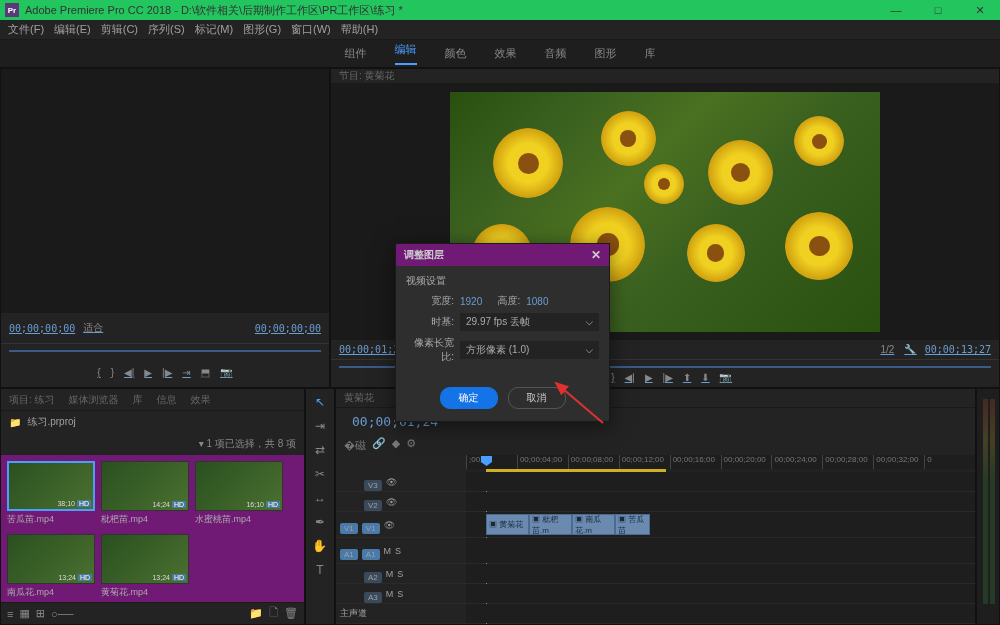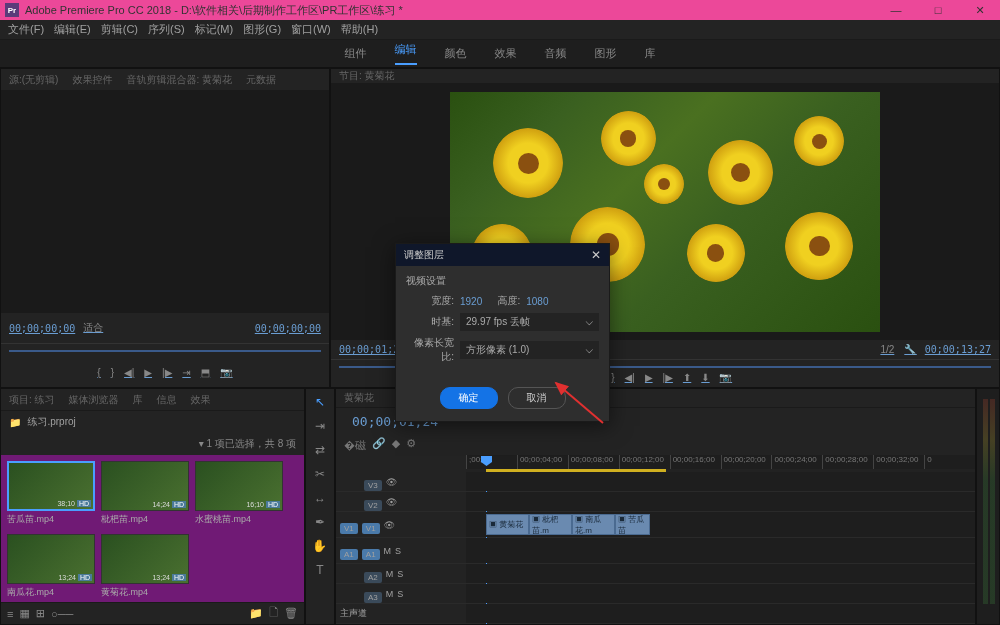--- a/index.html
+++ b/index.html
@@ -1,18 +1,18 @@
 <!DOCTYPE html>
 <html><head>
 <meta charset="utf-8">
 <style>
 * { margin: 0; padding: 0; box-sizing: border-box; font-family: "Microsoft YaHei", sans-serif; }
 body { background: #232323; color: #a0a0a0; font-size: 11px; overflow: hidden; width: 1000px; height: 625px; }
 
-.titlebar { background: #ec4899; height: 20px; display: flex; align-items: center; padding: 0 5px; color: #333; font-size: 11px; }
+.titlebar { background: #22c55e; height: 20px; display: flex; align-items: center; padding: 0 5px; color: #333; font-size: 11px; }
 .titlebar .app-icon { width: 14px; height: 14px; background: #5a3b7a; margin-right: 6px; display: flex; align-items: center; justify-content: center; color: #fff; font-size: 8px; font-weight: bold; }
 .titlebar .title { flex: 1; }
 .titlebar .win-btns { display: flex; gap: 12px; }
 .titlebar .win-btn { width: 30px; text-align: center; cursor: pointer; }
 
 .menubar { background: #232323; height: 20px; display: flex; align-items: center; padding: 0 8px; gap: 10px; border-bottom: 1px solid #1a1a1a; }
 .menubar span { cursor: pointer; font-size: 11px; }
 
 .workspace-bar { background: #1e1e1e; height: 28px; display: flex; align-items: center; justify-content: center; gap: 28px; border-bottom: 1px solid #111; }
 .workspace-bar span { cursor: pointer; font-size: 11px; color: #888; }
@@ -72,21 +72,21 @@
 .clip { position: absolute; top: 2px; bottom: 2px; background: #6a8ab0; border: 1px solid #4a6a90; font-size: 8px; padding: 1px 2px; color: #1a2a3a; overflow: hidden; display: flex; align-items: center; }
 .playhead { position: absolute; top: 0; bottom: 0; width: 1px; background: #4a9eff; left: 150px; }
 .playhead::before { content: ''; position: absolute; top: -16px; left: -5px; width: 11px; height: 10px; background: #4a9eff; clip-path: polygon(0 0, 100% 0, 100% 60%, 50% 100%, 0 60%); }
 
 .audio-meter { width: 24px; background: #1e1e1e; border: 1px solid #111; position: relative; }
 .meter-bar { position: absolute; bottom: 20px; left: 6px; width: 5px; top: 10px; background: linear-gradient(to top, #3a7a3a 0%, #3a7a3a 60%, #a09030 80%, #a04030 100%); opacity: 0.3; }
 .meter-bar.r { left: 13px; }
 
 
 .dialog { position: absolute; left: 395px; top: 243px; width: 215px; background: #2e2e2e; border: 1px solid #1a1a1a; box-shadow: 0 4px 20px rgba(0,0,0,0.5); z-index: 100; }
-.dialog-title { height: 22px; display: flex; align-items: center; justify-content: space-between; padding: 0 8px; font-size: 10px; color: #ccc; background: #0f172a; }
+.dialog-title { height: 22px; display: flex; align-items: center; justify-content: space-between; padding: 0 8px; font-size: 10px; color: #ccc; background: #701a75; font-weight: bold; }
 .dialog-close { cursor: pointer; font-size: 12px; }
 .dialog-body { padding: 8px 10px; font-size: 10px; color: #aaa; }
 .dialog-section-label { font-size: 10px; margin-bottom: 6px; }
 .dialog-row { display: flex; align-items: center; gap: 6px; margin-bottom: 5px; }
 .dialog-row label { width: 48px; text-align: right; }
 .dialog-row .val { color: #6a9dd2; cursor: pointer; }
 .dialog-row .dd { flex: 1; background: #232323; padding: 2px 6px; display: flex; justify-content: space-between; align-items: center; cursor: pointer; }
 .dialog-buttons { display: flex; justify-content: center; gap: 10px; padding: 10px 0 12px; }
 .dlg-btn { padding: 3px 18px; border-radius: 10px; font-size: 10px; cursor: pointer; border: 1px solid #555; }
 .dlg-btn.primary { background: #1473e6; border-color: #1473e6; color: #fff; }
@@ -123,26 +123,20 @@
   <span class="active">编辑</span>
   <span>颜色</span>
   <span>效果</span>
   <span>音频</span>
   <span>图形</span>
   <span>库</span>
 </div>
 
 <div class="main">
   <div class="panel source-panel">
-    <div class="panel-tabs">
-      <span>源:(无剪辑)</span>
-      <span>效果控件</span>
-      <span>音轨剪辑混合器: 黄菊花</span>
-      <span>元数据</span>
-    </div>
     <div class="panel-body"></div>
     <div class="transport">
       <span class="tc">00;00;00;00</span>
       <span class="btn">适合</span>
       <span class="spacer"></span>
       <span class="tc">00;00;00;00</span>
     </div>
     <div class="scrub"></div>
     <div class="transport" style="justify-content:center">
       <span class="btn">{</span>

